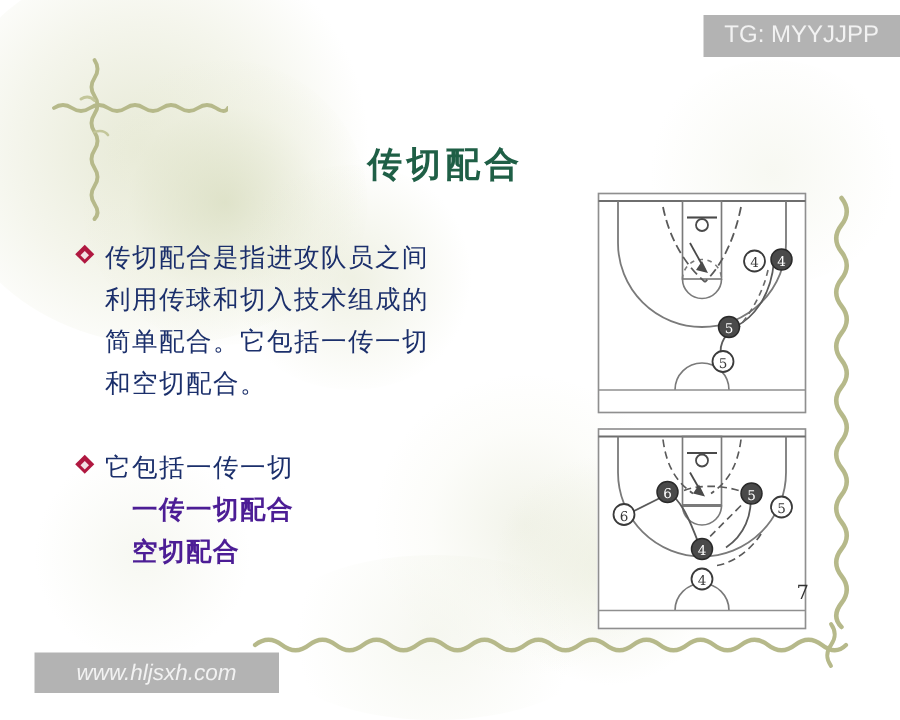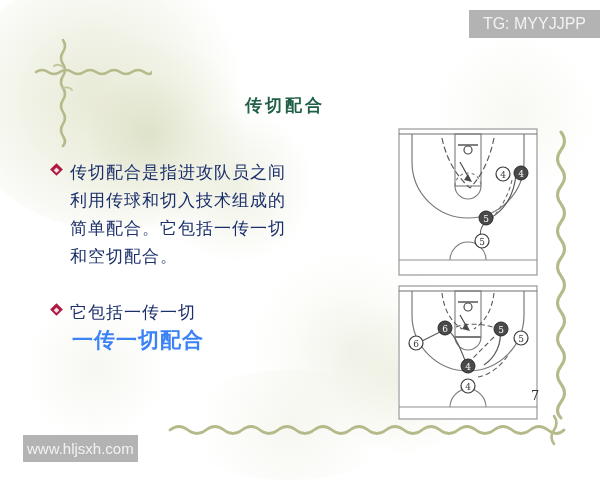--- a/index.html
+++ b/index.html
@@ -31,21 +31,21 @@
   .w8{left:175px;top:370px;width:230px;height:110px;
       background:radial-gradient(circle at 50% 50%,rgba(239,241,229,.55) 0%,rgba(255,255,255,0) 72%);}
 
   
   .vine{position:absolute;pointer-events:none;}
 
   
   #title{
     position:absolute;left:245px;top:94px;
     font-family:"DejaVu Serif","Liberation Serif",serif;
-    font-size:17px;font-weight:bold;letter-spacing:3px;
+    font-size:23px;font-weight:bold;letter-spacing:3px;
     color:#1f5f46;
     white-space:nowrap;
   }
 
   
   .bullet-block{position:absolute;color:#1b2f6b;}
   .bullet-row{display:flex;align-items:flex-start;}
   .diamond{
     width:9px;height:9px;flex:0 0 9px;
     background:#b01840;
@@ -60,23 +60,23 @@
   .btext{
     font-family:"DejaVu Serif","Liberation Serif",serif;
     font-size:17px;font-weight:normal;line-height:28px;
     letter-spacing:1px;color:#1b2f6b;
     white-space:pre-line;
   }
   #b1{left:52px;top:158px;width:320px;}
   #b2{left:52px;top:298px;width:320px;}
   .subline{
     font-family:"DejaVu Serif","Liberation Serif",serif;
-    font-size:21px;font-weight:bold;line-height:28px;
-    letter-spacing:1px;color:#3b82f6;
-    margin-left:20px;
+    font-size:17px;font-weight:bold;line-height:28px;
+    letter-spacing:1px;color:#4c1d95;
+    margin-left:36px;
   }
 
   
   .diagram{position:absolute;background:#ffffff;}
   #diagram1{left:398px;top:128px;width:140px;height:148px;}
   #diagram2{left:398px;top:285px;width:140px;height:135px;}
   .diagram svg{display:block;}
 
   #pagenum{
     position:absolute;left:531px;top:388px;
@@ -86,21 +86,21 @@
 
   
   .wm{
     position:absolute;
     background:#b3b3b3;
     color:#f2f2f2;
     font-family:"Liberation Sans",sans-serif;
     display:flex;align-items:center;
   }
   #wm-top{right:0;top:10px;height:28px;padding:0 14px;font-size:16px;}
-  #wm-bottom{left:23px;top:435px;height:27px;padding:0 4px;font-size:15px;}
+  #wm-bottom{left:23px;top:435px;height:27px;padding:0 28px;font-size:15px;font-style:italic;}
 </style>
 </head>
 <body>
 
 <div id="slide">
 
   <div class="wash w1"></div>
   <div class="wash w2"></div>
   <div class="wash w3"></div>
   <div class="wash w4"></div>
@@ -145,20 +145,21 @@
 和空切配合。</span>
     </div>
   </div>
 
   <div class="bullet-block" id="b2">
     <div class="bullet-row">
       <span class="diamond"></span>
       <span class="btext">它包括一传一切</span>
     </div>
     <div class="subline">一传一切配合</div>
+    <div class="subline">空切配合</div>
   </div>
 
   <div class="diagram" id="diagram1">
     <svg width="140" height="148" viewBox="0 0 140 148">
       <rect x="1" y="1" width="138" height="146" fill="#ffffff" stroke="#8f8f8f" stroke-width="1.1"></rect>
 
       <line x1="1" y1="6" x2="139" y2="6" stroke="#6e6e6e" stroke-width="1.2"></line>
 
       <line x1="60" y1="17" x2="80" y2="17" stroke="#4a4a4a" stroke-width="1.4"></line>
       <circle cx="70" cy="22" r="4" fill="none" stroke="#4a4a4a" stroke-width="1.2"></circle>

